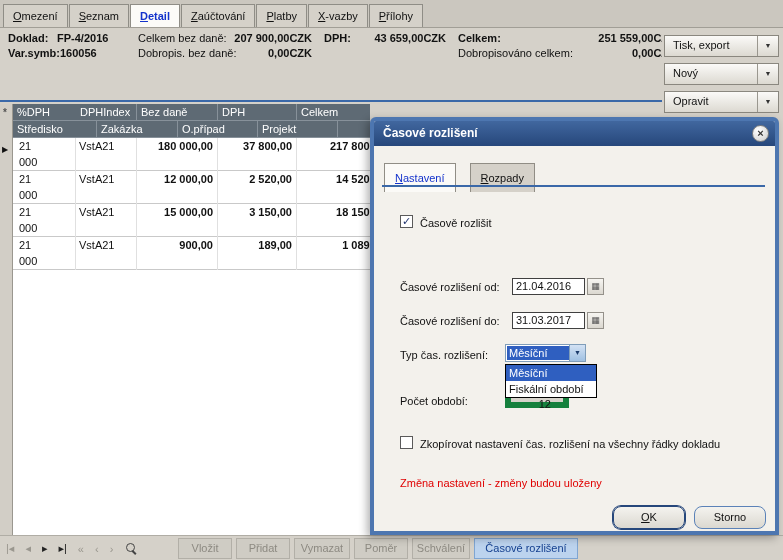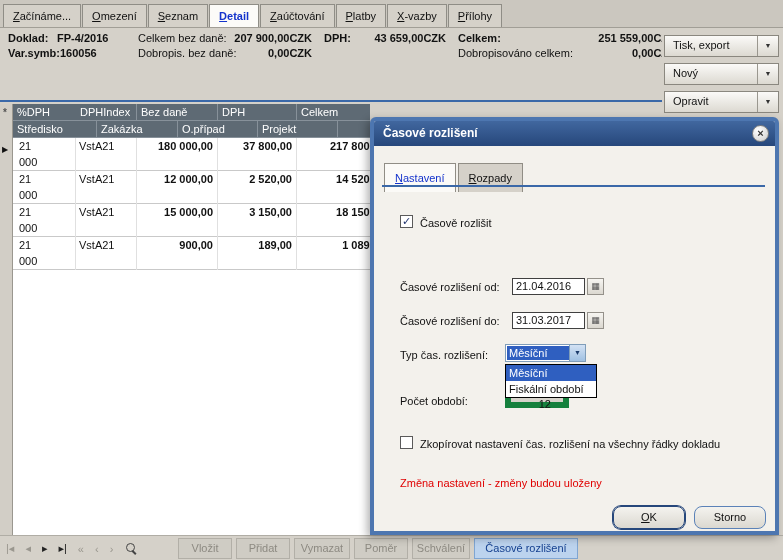--- a/index.html
+++ b/index.html
@@ -43,21 +43,21 @@
 .mag::before{content:"";position:absolute;left:0;top:0;width:7px;height:7px;border:1.5px solid #444;border-radius:50%}
 .mag::after{content:"";position:absolute;left:7px;top:7px;width:5px;height:2px;background:#444;transform:rotate(45deg);transform-origin:0 0}
 .tb-btn{position:absolute;top:2px;height:21px;background:#cfccc4;border:1px solid #b2afa7;color:#8d8a82;text-align:center;line-height:19px;white-space:nowrap;overflow:hidden}
 .tb-btn.active{background:#bcd3ee;border-color:#7fa5d2;color:#15408f}
 
 .dialog{position:absolute;left:370px;top:117px;width:409px;height:418px;background:#f3f1ec;border:4px solid #4d76b0;border-radius:6px 6px 0 0;box-shadow:-3px 3px 8px rgba(0,0,0,.3);z-index:10}
 .dlg-title{position:absolute;left:0;top:0;width:100%;height:25px;background:linear-gradient(#41679f,#26477b);color:#fff;font-weight:bold;font-size:12px;line-height:25px;padding-left:9px;border-radius:2px 2px 0 0}
 .dlg-close{position:absolute;right:6px;top:4px;width:17px;height:17px;border-radius:50%;background:radial-gradient(circle at 35% 30%,#fff,#ccc);border:1px solid #808080;color:#333;font-size:11px;font-weight:bold;line-height:15px;text-align:center}
 .dlg-body{position:absolute;left:0;top:25px;right:0;bottom:0}
 .dlg-tabs{position:absolute;left:10px;top:17px;display:flex}
-.dtab{padding:8px 10px;background:#d5d1c9;border:1px solid #908d85;border-bottom:none;margin-right:2px;white-space:nowrap}
+.dtab{padding:8px 10px;background:#d5d1c9;border:1px solid #908d85;border-bottom:none;margin-right:14px;white-space:nowrap}
 .dtab::first-letter{text-decoration:underline}
 .dtab.sel{background:#fbfaf7;color:#1433cc}
 .dlg-tabline{position:absolute;left:8px;top:39px;width:383px;height:2px;background:#3a68a8}
 .cb{position:absolute;width:13px;height:13px;background:#fff;border:1px solid #5a5a5a;text-align:center;line-height:11px;font-size:11px;color:#20336e;font-weight:bold}
 .dlbl{position:absolute;white-space:nowrap}
 .datefield{position:absolute;width:73px;height:17px;background:#fff;border:1px solid #404040;padding:1px 3px;line-height:13px;white-space:nowrap}
 .calbtn{position:absolute;width:17px;height:17px;background:linear-gradient(#f6f5f1,#dbd8d0);border:1px solid #94918a;text-align:center;line-height:15px;font-size:9px;color:#555}
 .combo{position:absolute;left:131px;top:198px;width:81px;height:18px;background:#fff;border:1px solid #7f9db9}
 .combo-text{position:absolute;left:1px;top:1px;right:16px;bottom:1px;background:#2f5fc0;color:#fff;padding:0 2px;line-height:14px;overflow:hidden;white-space:nowrap}
 .combo-btn{position:absolute;right:0;top:0;width:16px;height:16px;background:linear-gradient(#d3e2f4,#9fc0e2);border-left:1px solid #7f9db9;text-align:center;font-size:7px;line-height:15px;color:#1a3a6a}
@@ -70,21 +70,20 @@
 .btn-default{border-color:#26477b;box-shadow:0 0 0 1px #26477b}
 .uf::first-letter{text-decoration:underline}
 </style>
 </head>
 <body>
 
 <div id="app">
 
   <div class="main-tabbar"></div>
   <div class="tabstrip" style="left:3px;top:4px">
-    <div class="tab">Začínáme...</div>
     <div class="tab">Omezení</div>
     <div class="tab">Seznam</div>
     <div class="tab sel">Detail</div>
     <div class="tab">Zaúčtování</div>
     <div class="tab">Platby</div>
     <div class="tab">X-vazby</div>
     <div class="tab">Přílohy</div>
   </div>
 
   <div class="dochdr">

